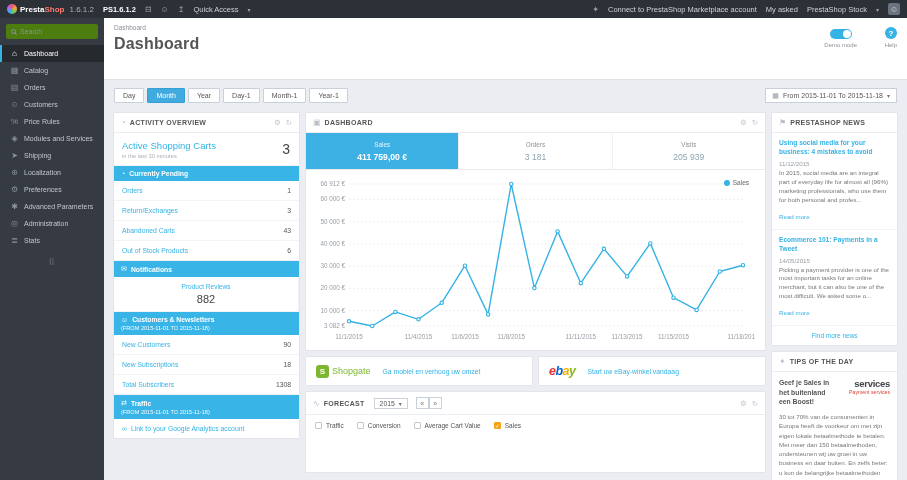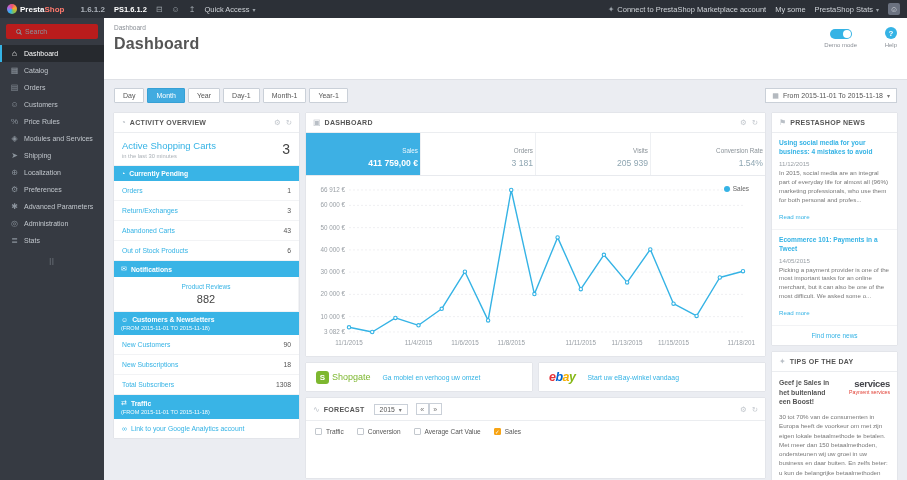--- a/index.html
+++ b/index.html
@@ -9,31 +9,31 @@
   button{font-family:inherit}
 
   
   .topbar{position:absolute;top:0;left:0;width:907px;height:18px;background:#2c3037;color:#fff;
     display:flex;align-items:center;justify-content:space-between;font-size:7.5px;z-index:20;padding:0 7px}
   .tb-left,.tb-right{display:flex;align-items:center;gap:9px;white-space:nowrap}
   .brand{display:flex;align-items:center;gap:3px;font-weight:bold;font-size:8px;color:#fff}
   .logo-mark{width:10px;height:10px;border-radius:50%;flex:none;
     background:conic-gradient(#e94e77,#f7a532,#8bc34a,#29b6f6,#b36ae2,#e94e77)}
   .brand-b{color:#ff7a6e}
-  .version{font-weight:bold;color:#aab0b8;margin-left:13px}
+  .version{font-weight:normal;color:#aab0b8;margin-left:2px}
   .shopname{font-weight:bold;color:#fff}
   .tb-icon{color:#9aa1a8;font-size:8px;cursor:pointer}
-  .quick,.tb-link{color:#cfd3d8;display:flex;align-items:center;gap:3px;cursor:pointer}
+  .quick,.tb-link{color:#cfd3d8;display:flex;align-items:center;gap:9px;cursor:pointer}
   .caret{font-size:6px;color:#9aa1a8}
   .avatar{width:12px;height:12px;background:#6b7280;border-radius:2px;display:flex;align-items:center;
     justify-content:center;font-size:8px;color:#d6dade;cursor:pointer}
 
   
   .sidebar{position:absolute;top:18px;left:0;width:104px;height:462px;background:#363a42}
-  .search-box{margin:6px;height:15px;background:#b91c1c;border-radius:2px;display:flex;align-items:center;padding:0 10px;gap:4px}
+  .search-box{margin:6px;height:15px;background:#4d7c0f;border-radius:2px;display:flex;align-items:center;padding:0 5px;gap:4px}
   .mag{width:5px;height:5px;border:1px solid #8b939c;border-radius:50%;position:relative;flex:none}
   .mag::after{content:"";position:absolute;width:3px;height:1px;background:#8b939c;transform:rotate(45deg);right:-2px;bottom:-1px}
   .search-box input{background:transparent;border:none;outline:none;color:#ccc;font-size:7px;width:72px;font-family:inherit}
   .search-box input::placeholder{color:#8b939c}
   .nav-item{height:17px;display:flex;align-items:center;gap:5px;padding-left:8px;color:#c2c7cd;font-size:7px;
     cursor:pointer;white-space:nowrap;border-left:2px solid transparent}
   .nav-item .nicon{width:9px;text-align:center;color:#8b939c;font-size:8px;flex:none}
   .nav-item.active{background:#26292e;color:#fff;border-left-color:#35b3e5}
   .nav-item.active .nicon{color:#fff}
   .collapse{color:#7d858d;font-size:7px;text-align:center;margin-top:8px;letter-spacing:1px;cursor:pointer}
@@ -88,21 +88,21 @@
   .ncells{display:flex;border-bottom:1px solid #f2f3f5}
   .ncell{flex:1;text-align:center;padding:6px 2px;cursor:pointer}
   .ncell:first-child{border-right:1px solid #f2f3f5}
   .nlabel{color:#35b3e5;font-size:6.5px}
   .nvalue{color:#444;font-size:11px;margin-top:3px}
   .galink{display:flex;gap:4px;align-items:center;padding:6px 8px;color:#35b3e5;font-size:6.8px;cursor:pointer}
   .galink .sicon{color:#35b3e5;font-size:7px}
 
   
   .kpis{display:flex;border-bottom:1px solid #e8eaee}
-  .kpi{flex:1;text-align:right;padding:14px 2px 7px;border-right:1px solid #eef0f3;cursor:pointer}
+  .kpi{flex:1;text-align:center;padding:8px 2px 7px;border-right:1px solid #eef0f3;cursor:pointer}
   .kpi:last-child{border-right:none}
   .klabel{font-size:6.3px;color:#8a9298}
   .kvalue{font-size:8.6px;color:#8fa6b2;margin-top:4px;white-space:nowrap}
   .kpi.active{background:#3db0e4}
   .kpi.active .klabel{color:#eaf7fd}
   .kpi.active .kvalue{color:#fff;font-weight:bold}
   .chart-wrap{position:relative;padding:4px 6px 2px}
   .legend{position:absolute;top:9px;right:16px;font-size:6.5px;color:#666;display:flex;align-items:center;gap:3px;cursor:pointer}
   .dot{width:6px;height:6px;border-radius:50%;background:#35b3e5;display:inline-block}
   svg text{font-family:"Liberation Sans",sans-serif}
@@ -169,23 +169,23 @@
     <span class="quick">
       <span>Quick Access</span>
       <span class="caret">▾</span>
     </span>
   </div>
   <div class="tb-right">
     <span class="tb-link">
       <span class="tb-icon">✦</span>
       <span>Connect to PrestaShop Marketplace account</span>
     </span>
-    <span class="tb-link">My some</span>
+    <span class="tb-link">My asked</span>
     <span class="tb-link">
-      <span>PrestaShop Stats</span>
+      <span>PrestaShop Stock</span>
       <span class="caret">▾</span>
     </span>
     <span class="avatar">☺</span>
   </div>
 </div>
 
 <aside class="sidebar">
   <div class="search-box">
     <span class="mag"></span>
     <input placeholder="Search" style="">
@@ -380,24 +380,20 @@
             <div class="klabel">Sales</div>
             <div class="kvalue">411 759,00 €</div>
           </div>
           <div class="kpi">
             <div class="klabel">Orders</div>
             <div class="kvalue">3 181</div>
           </div>
           <div class="kpi">
             <div class="klabel">Visits</div>
             <div class="kvalue">205 939</div>
-          </div>
-          <div class="kpi">
-            <div class="klabel">Conversion Rate</div>
-            <div class="kvalue">1.54%</div>
           </div>
         </div>
         <div class="chart-wrap">
           <div class="legend">
             <span class="dot"></span>
             <span>Sales</span>
           </div>
           <svg id="sales-chart" width="443" height="170" viewBox="0 0 443 170">
               <line x1="37" x2="431" y1="152.0" y2="152.0" stroke="#e9eaed" stroke-width="0.7" stroke-dasharray="2,2"></line>
               <text x="33" y="154.0" text-anchor="end" font-size="6.3" fill="#9aa0a6">3 082 €</text>

